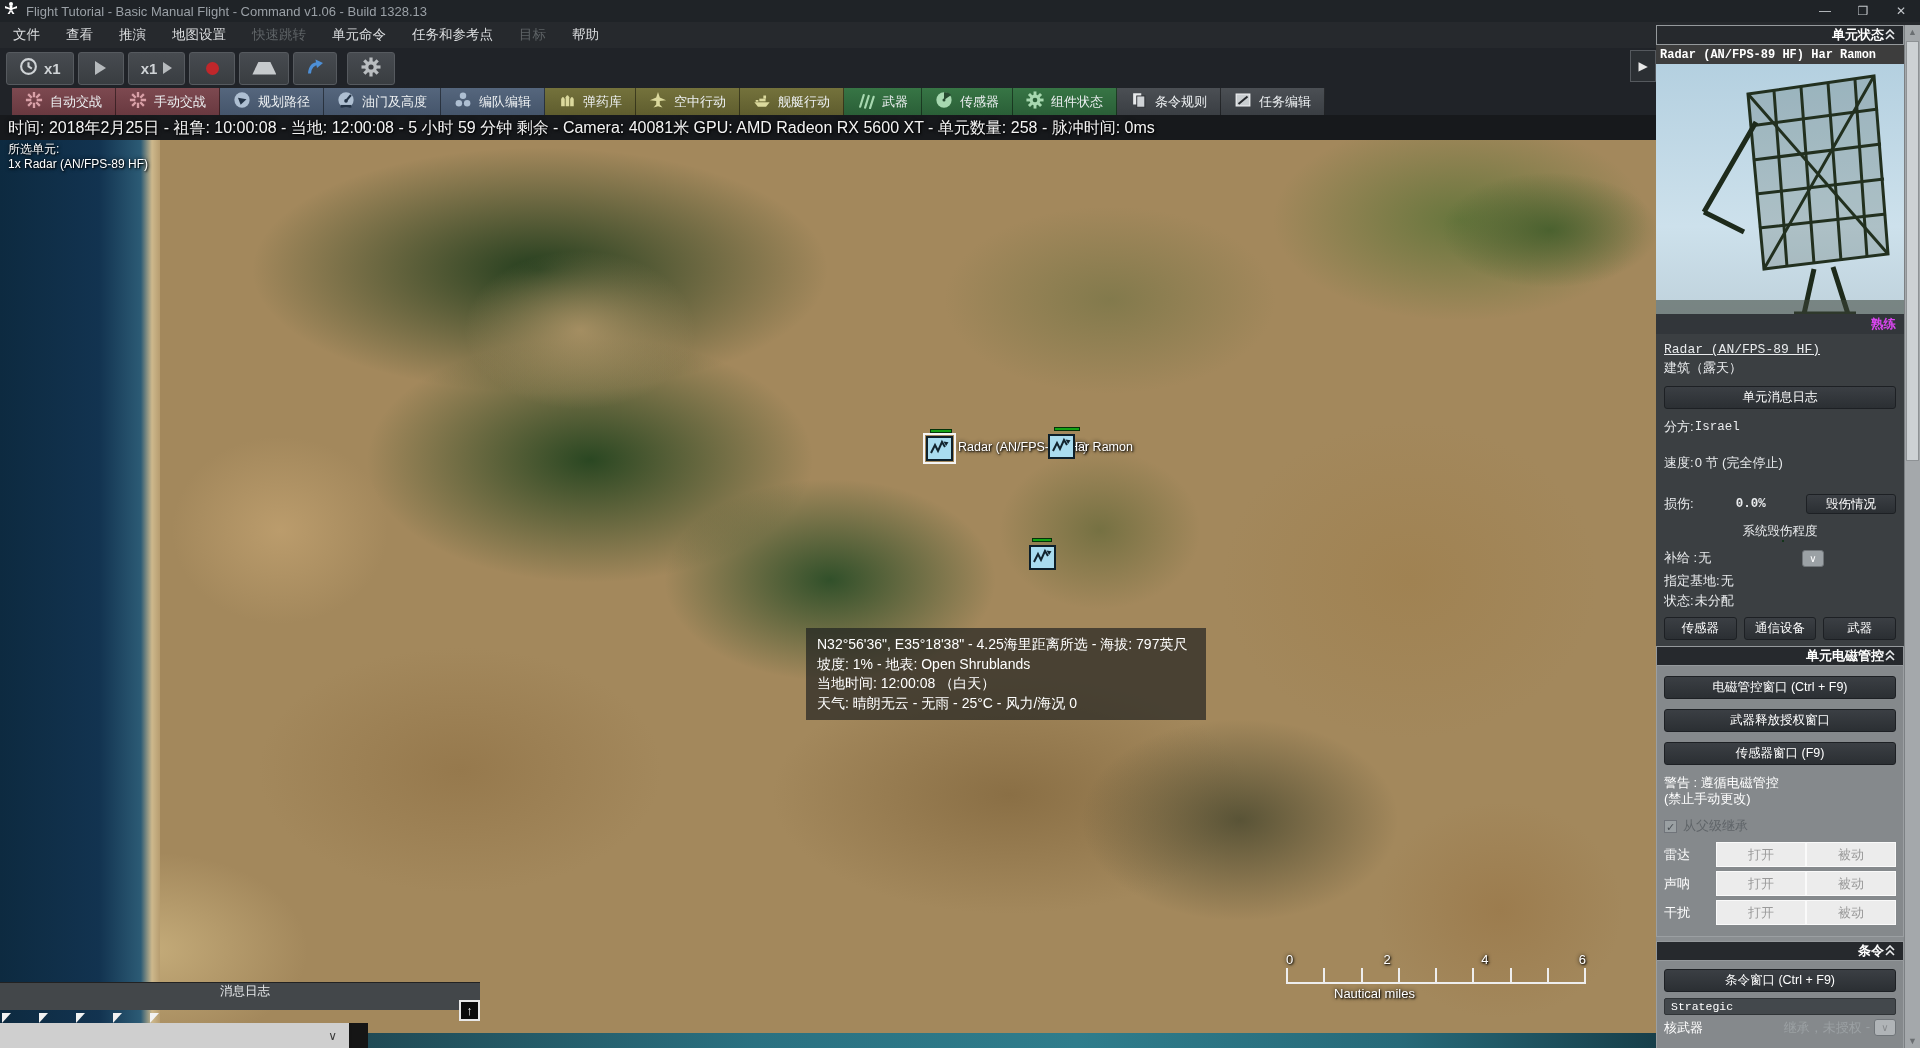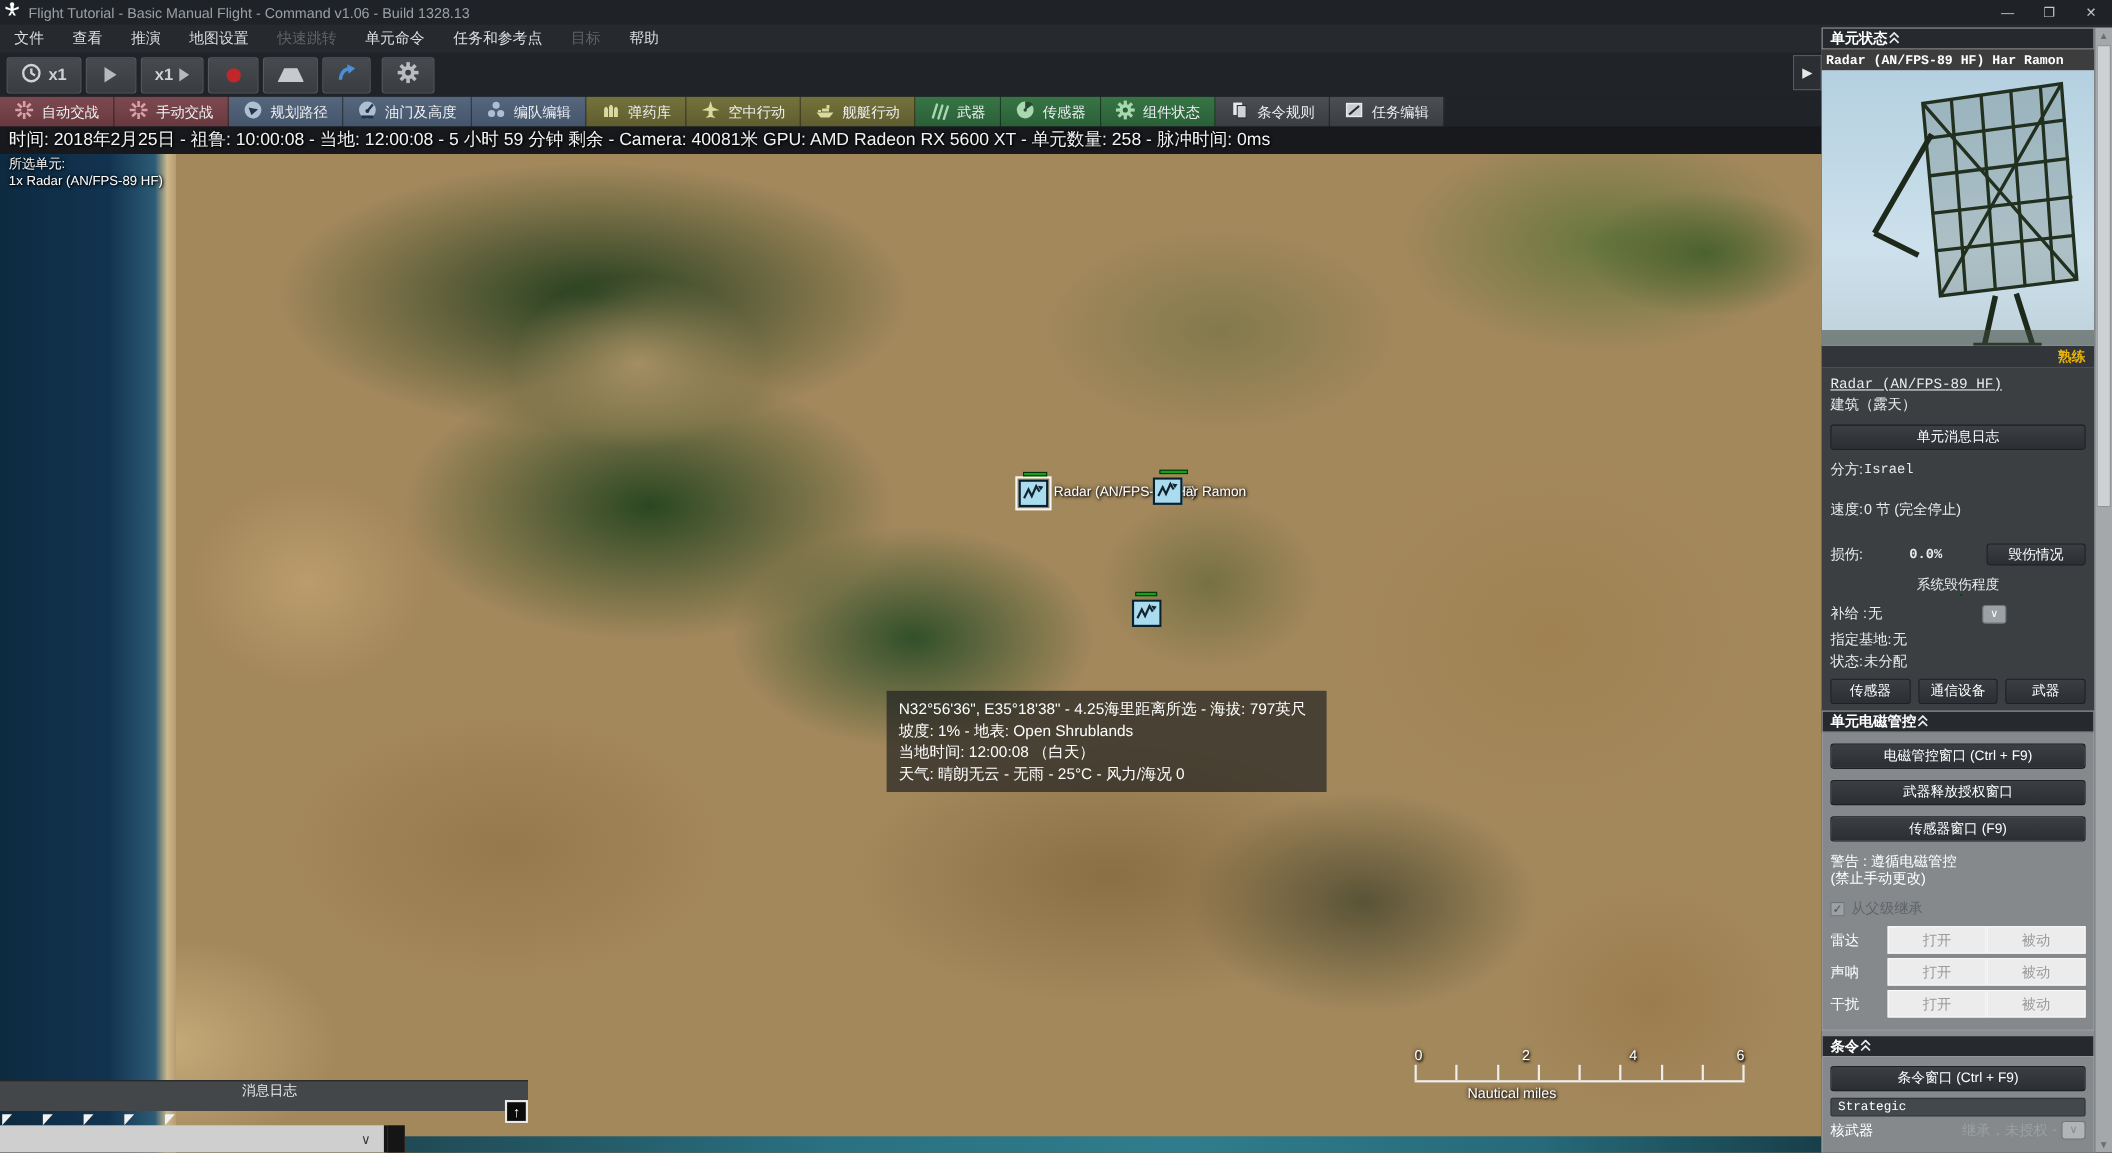--- a/index.html
+++ b/index.html
@@ -16,21 +16,21 @@
   .menu-item.disabled{color:#5e6366;text-align:center;}
   
   .toolbar1{position:absolute;left:0;top:48px;width:1656px;height:40px;background:#202328;display:flex;align-items:center;padding-left:4px;z-index:40;}
   .t1-btn{height:33px;margin:0 2px;background:linear-gradient(#474b50,#393d41);border:1px solid #565a5f;border-radius:3px;
     display:inline-flex;align-items:center;justify-content:center;gap:6px;color:#cfd3d6;font-size:15px;font-weight:bold;padding:0 12px;box-sizing:border-box;}
   .play-tri{width:0;height:0;border-left:11px solid #b6babd;border-top:7px solid transparent;border-bottom:7px solid transparent;}
   .play-tri.small{border-left-width:9px;border-top-width:6px;border-bottom-width:6px;}
   .rec-dot{width:13px;height:13px;border-radius:50%;background:#c0272b;}
   .trap{width:24px;height:13px;background:#c6cacd;clip-path:polygon(26% 0,74% 0,100% 100%,0 100%);}
   
-  .toolbar2{position:absolute;left:0;top:88px;width:1656px;height:44px;background:#202328;display:flex;z-index:40;}
+  .toolbar2{position:absolute;left:0;top:88px;width:1656px;height:44px;background:#202328;display:flex;z-index:40;padding-left:12px;}
   .tb2{display:inline-flex;align-items:center;gap:7px;height:27px;padding:0 13px;font-size:13px;color:#edf0f2;border-right:1px solid rgba(0,0,0,.45);box-sizing:border-box;white-space:nowrap;}
   .c-red{background:linear-gradient(#7d4950,#693940);}
   .c-blue{background:linear-gradient(#55667d,#45556b);text-align:right;}
   .c-olive{background:linear-gradient(#74723c,#5f5d2e);}
   .c-green{background:linear-gradient(#377545,#2a5f37);}
   .c-gray{background:linear-gradient(#4b4f54,#3a3e43);}
   
   .infobar{position:absolute;left:0;top:115px;width:1656px;height:25px;background:#17191c;color:#f4f4f4;font-size:16px;
     line-height:25px;padding-left:8px;white-space:nowrap;z-index:40;box-sizing:border-box;}
   
@@ -63,25 +63,25 @@
     z-index:9;display:flex;align-items:center;box-sizing:border-box;}
   .log-panel .chev{margin-left:auto;margin-right:12px;color:#3a3a3a;font-size:12px;}
   .gap-strip{position:absolute;left:352px;top:883px;width:16px;height:25px;background:#151515;z-index:9;}
   .teal-strip{position:absolute;left:368px;top:893px;width:1288px;height:15px;z-index:9;
     background:linear-gradient(90deg,#204a55 0%,#2a7181 30%,#2f7d8c 55%,#276a79 80%,#173f4a 100%);}
   .collapse-tab{position:absolute;left:1630px;top:50px;width:26px;height:32px;background:#2b2f33;border:1px solid #55595e;
     color:#e8e8e8;display:flex;align-items:center;justify-content:center;font-size:12px;z-index:45;box-sizing:border-box;}
   
   #sidebar{position:absolute;left:1656px;top:25px;width:248px;height:1023px;background:#8a8e91;overflow:hidden;z-index:55;box-sizing:border-box;}
   .sb-header{height:20px;background:#26292d;border:1px solid #95999c;color:#fff;font-weight:bold;font-size:13px;
-    display:flex;justify-content:flex-start;align-items:center;padding:0 7px;box-sizing:border-box;}
+    display:flex;justify-content:flex-end;align-items:center;padding:0 7px;box-sizing:border-box;}
   .unit-title{height:19px;background:#3d3d3d;color:#fff;font-family:"Liberation Mono","DejaVu Sans Mono",monospace;
     font-weight:bold;font-size:12px;display:flex;align-items:center;padding:0 4px;white-space:nowrap;overflow:hidden;}
   .photo{height:250px;position:relative;background:#b7d3e2;}
-  .prof-row{height:20px;background:#32363a;color:#eab308;font-weight:bold;font-size:12.5px;display:flex;align-items:center;
+  .prof-row{height:20px;background:#32363a;color:#d946ef;font-weight:bold;font-size:12.5px;display:flex;align-items:center;
     justify-content:flex-end;padding:0 8px;}
   .info-block{background:#3b3f42;padding:7px 8px 6px 8px;color:#e9ebed;font-size:13px;}
   .mono{font-family:"Liberation Mono","DejaVu Sans Mono",monospace;}
   .unit-link{color:#e9ebed;text-decoration:underline;font-size:13px;}
   .sb-btn{display:block;width:100%;height:23px;background:linear-gradient(#3b3f44,#2b2f33);border:1px solid #1d2024;
     border-radius:3px;color:#fff;font-size:12.5px;text-align:center;line-height:21px;box-sizing:border-box;
     font-family:"Liberation Sans","DejaVu Sans",sans-serif;}
   .row{display:flex;align-items:center;}
   .val-gap{margin-left:1px;}
   .dmg-row{margin-top:22px;}

